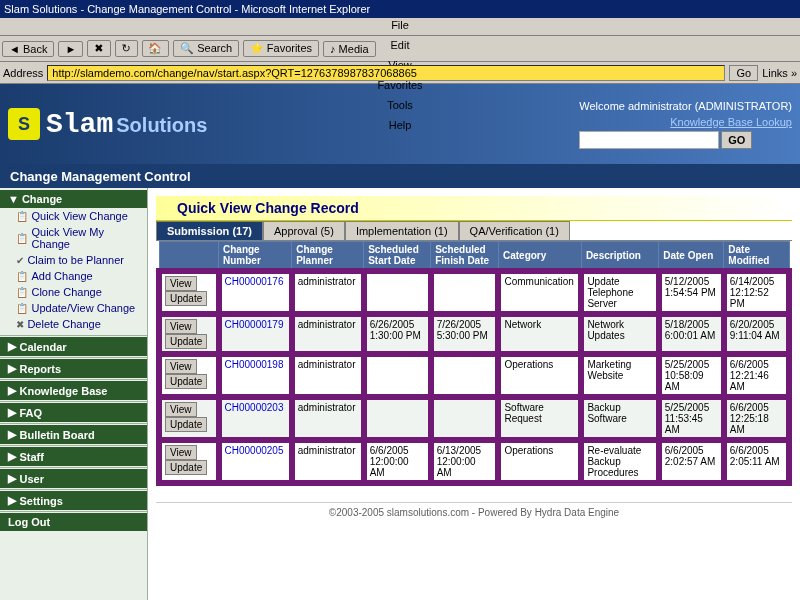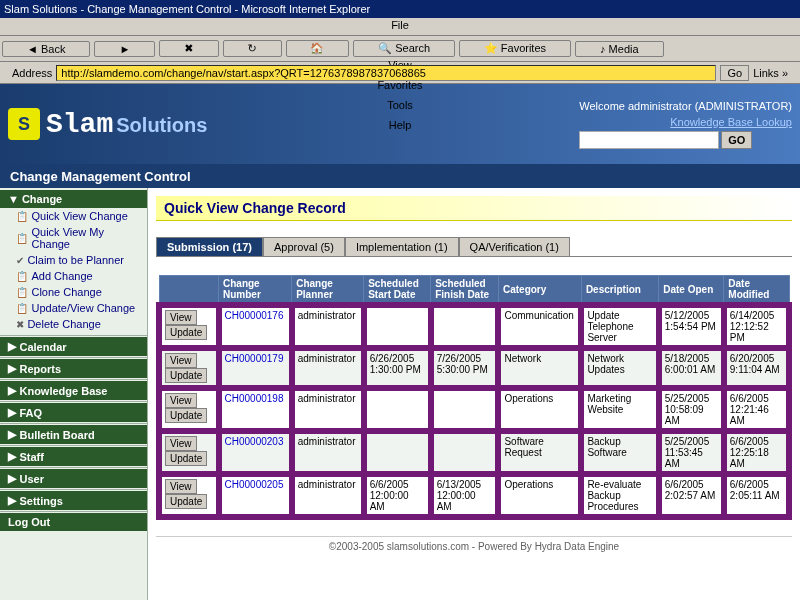--- a/index.html
+++ b/index.html
@@ -3,22 +3,22 @@
   <meta charset="utf-8">
   <style>
     * { margin: 0; padding: 0; box-sizing: border-box; }
     body { font-family: Arial, Tahoma, sans-serif; font-size: 11px; background: #c0c0c0; width: 800px; height: 600px; overflow: hidden; }
 
     
     .browser-title { background: #0a246a; color: white; font-size: 11px; padding: 2px 4px; height: 18px; display: flex; align-items: center; }
     .browser-menu { background: #d4d0c8; border-bottom: 1px solid #808080; padding: 1px 2px; display: flex; gap: 8px; font-size: 11px; height: 18px; align-items: center; flex-direction: column; }
     .browser-menu span { cursor: pointer; }
     .toolbar { background: #d4d0c8; border-bottom: 1px solid #808080; padding: 2px; display: flex; align-items: center; gap: 4px; height: 26px; }
-    .toolbar-btn { background: #d4d0c8; border: 1px solid #808080; border-radius: 2px; padding: 1px 24px; font-size: 11px; cursor: pointer; display: flex; align-items: center; gap: 2px; }
-    .address-bar { background: #d4d0c8; border-bottom: 1px solid #808080; padding: 2px 12px; display: flex; align-items: center; gap: 4px; height: 22px; font-size: 11px; }
+    .toolbar-btn { background: #d4d0c8; border: 1px solid #808080; border-radius: 2px; padding: 1px 6px; font-size: 11px; cursor: pointer; display: flex; align-items: center; gap: 2px; }
+    .address-bar { background: #d4d0c8; border-bottom: 1px solid #808080; padding: 2px 3px; display: flex; align-items: center; gap: 4px; height: 22px; font-size: 11px; }
     .address-label { color: #000; }
     .address-input { flex: 1; border: 1px inset #808080; padding: 1px 4px; font-size: 11px; background: #fde047; }
     .go-btn { background: #d4d0c8; border: 1px solid #808080; padding: 1px 6px; font-size: 11px; cursor: pointer; }
 
     
     .app-container { width: 800px; background: #fff; }
     .top-bar { background: linear-gradient(to right, #1a3c6e, #4a7abf); display: flex; justify-content: space-between; align-items: center; padding: 4px 8px; height: 80px; }
     .logo-area { display: flex; align-items: center; }
     .logo-slam { font-size: 28px; color: white; font-weight: bold; font-family: Liberation Mono, monospace; }
     .logo-solutions { font-size: 20px; color: #aaccff; font-weight: bold; }
@@ -37,24 +37,24 @@
     
     .sidebar { width: 148px; background: #e8f0e8; border-right: 1px solid #a0b0a0; overflow-y: auto; flex-shrink: 0; }
     .sidebar-section { padding: 2px 0; }
     .sidebar-header { background: #2a5a2a; color: white; padding: 3px 8px; font-size: 11px; font-weight: bold; cursor: pointer; display: flex; align-items: center; gap: 3px; }
     .sidebar-item { padding: 2px 6px 2px 16px; font-size: 11px; cursor: pointer; display: flex; align-items: center; gap: 3px; color: #000080; text-decoration: none; }
     .sidebar-item .item-icon { font-size: 10px; color: #606060; }
     .sidebar-divider { border-top: 1px solid #a0b0a0; margin: 1px 0; }
 
     
     .main-content { flex: 1; padding: 8px; overflow-y: auto; background: white; }
-    .page-title { background: linear-gradient(to right, #ffff99, #ffffff); padding: 4px 8px; font-size: 14px; font-weight: bold; color: #000080; border-bottom: 1px solid #cccc00; margin-bottom: 16px; }
-
-    
-    .tabs { display: flex; gap: 0; margin-bottom: 18px; border-bottom: 1px solid #808080; }
+    .page-title { background: linear-gradient(to right, #ffff99, #ffffff); padding: 4px 21px; font-size: 14px; font-weight: bold; color: #000080; border-bottom: 1px solid #cccc00; margin-bottom: 0; }
+
+    
+    .tabs { display: flex; gap: 0; margin-bottom: 0; border-bottom: 1px solid #808080; }
     .tab { padding: 3px 10px; border: 1px solid #808080; border-bottom: none; cursor: pointer; font-size: 11px; background: #d4d0c8; color: #000; }
     .tab.active { background: #1a3c6e; color: white; font-weight: bold; }
 
     
     .data-table { width: 100%; border-collapse: collapse; border: 1px solid #808080; font-size: 10px; }
     .data-table th { background: #4a6a9e; color: white; padding: 2px 4px; border: 1px solid #6080b0; text-align: left; font-size: 10px; }
     .data-table td { padding: 2px 3px; border: 6px solid #701a75; vertical-align: top; }
     .data-table tr:nth-child(even) { background: #f0f4f0; }
     .data-table tr:nth-child(odd) { background: #ffffff; }
 

